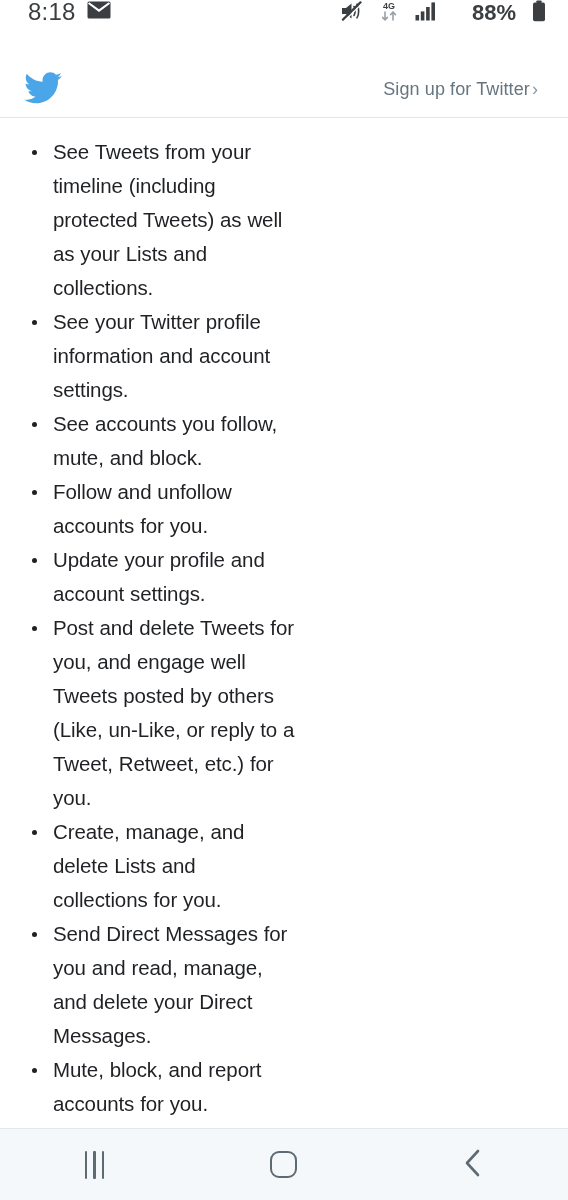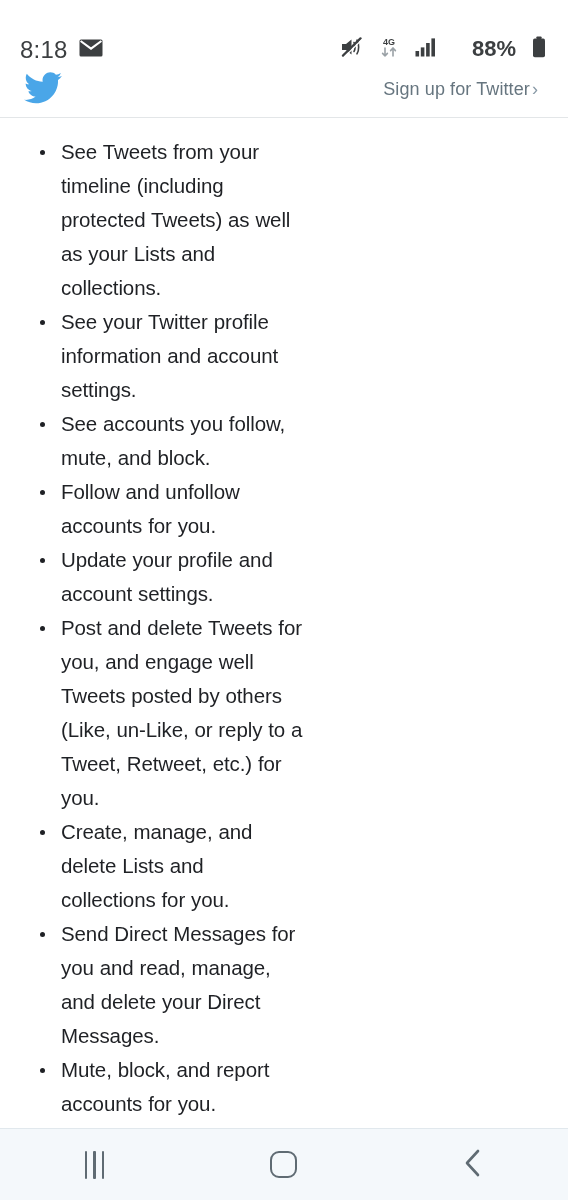--- a/index.html
+++ b/index.html
@@ -14,23 +14,23 @@
     width:568px; height:1200px;
     background:#ffffff;
     display:flex; flex-direction:column;
     overflow:hidden;
   }
 
   
   .status-bar {
     height:62px; flex:0 0 62px;
     background:#ffffff;
-    display:flex; align-items:flex-end;
+    display:flex; align-items:flex-start;
     justify-content:space-between;
-    padding:0 22px 0 20px;
+    padding:0 22px 0 28px;
   }
   .status-left { display:flex; align-items:center; gap:11px; }
   .status-time {
     font-size:24px; color:#3c3f41;
     letter-spacing:0.2px; line-height:1;
   }
   .mail-icon { display:block; }
   .status-right { display:flex; align-items:center; gap:16px; }
   .battery-pct {
     font-size:22px; color:#3c3f41;
@@ -60,21 +60,21 @@
 
   
   .content {
     flex:1 1 auto;
     background:#ffffff;
     padding:17px 0 0 0;
     overflow:hidden;
   }
   .perm-list {
     list-style:none;
-    margin:0; padding:0 30px 0 40px;
+    margin:0; padding:0 30px 0 32px;
   }
   .perm-item {
     position:relative;
     font-size:20.5px;
     line-height:34px;
     color:#1f2125;
     padding-left:21px;
     max-width:263px;
     letter-spacing:-0.1px;
     word-spacing:0.3px;

